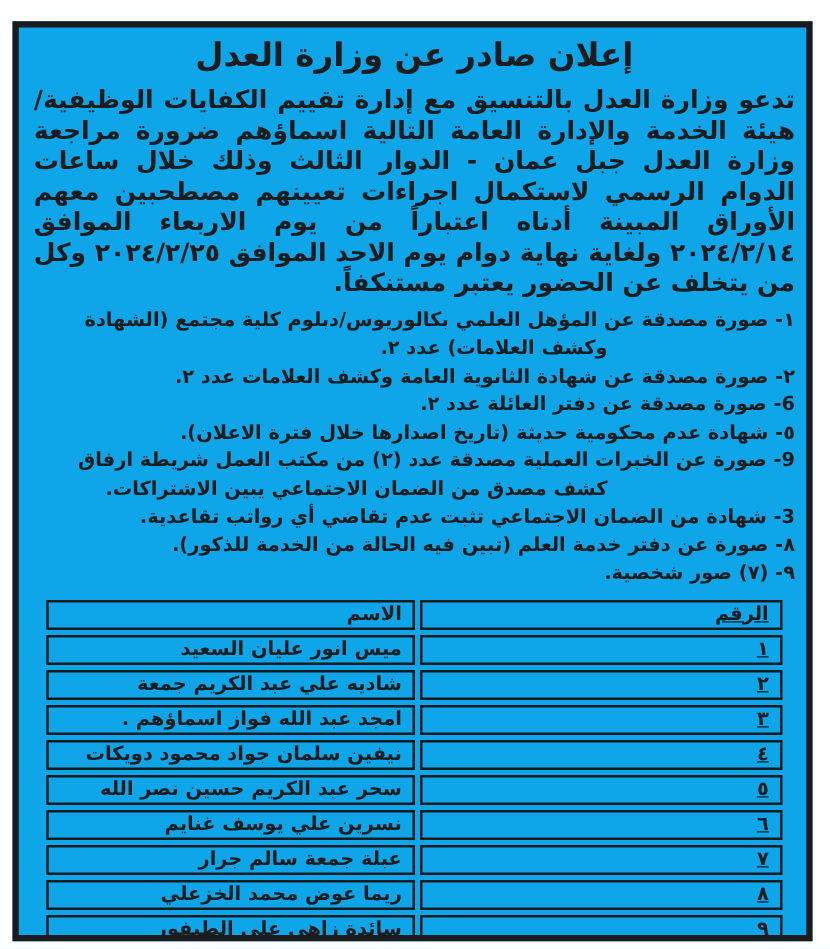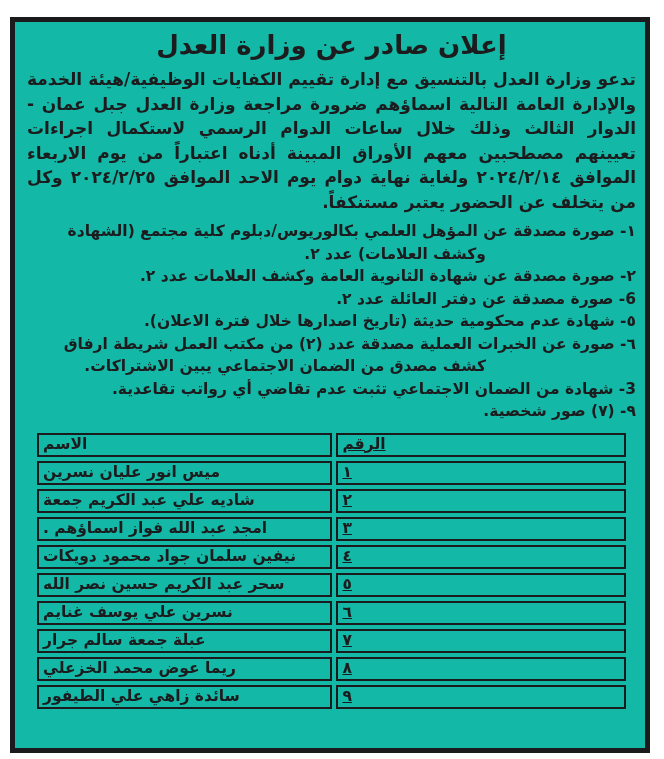--- a/index.html
+++ b/index.html
@@ -9,34 +9,34 @@
     font-family: "DejaVu Sans", sans-serif;
     font-weight: bold;
     color: #1c1c1e;
     direction: rtl;
   }
   .frame {
     position: absolute;
     left: 10px; top: 17px;
     width: 640px; height: 736px;
     border: 5px solid #1b1b1d;
-    background: #14b8a6;
+    background: #0ea5e9;
     overflow: hidden;
   }
   .content {
     padding: 4px 9px 0 12px;
   }
   .title {
     text-align: center;
     font-size: 26px;
     letter-spacing: 0px;
     margin: 4px 0 7px 0;
   }
   .intro {
-    font-size: 17px;
+    font-size: 20px;
     line-height: 24.5px;
     text-align: justify;
   }
   .req-list {
     list-style: none;
     margin-top: 6px;
     font-size: 15.5px;
     line-height: 22.5px;
   }
   .req-item {
@@ -47,21 +47,21 @@
     width: calc(100% - 12px);
     margin: 6px 6px 0 6px;
     border-collapse: separate;
     border-spacing: 4px;
     font-size: 15.5px;
   }
   .names-table th, .names-table td {
     border: 2px solid #1b1b1d;
     height: 23px;
     padding: 0 9px 2px 4px;
-    text-align: left;
+    text-align: right;
     vertical-align: middle;
     white-space: nowrap;
     overflow: hidden;
   }
   .num-col  { width: 49.5%; text-decoration: underline; }
   .name-col { width: 50.5%; }
 </style>
 </head>
 <body>
 
@@ -70,36 +70,37 @@
 
     <h1 class="title">إعلان صادر عن وزارة العدل</h1>
 
     <p class="intro">تدعو وزارة العدل بالتنسيق مع إدارة تقييم الكفايات الوظيفية/هيئة الخدمة والإدارة العامة التالية اسماؤهم ضرورة مراجعة وزارة العدل جبل عمان - الدوار الثالث وذلك خلال ساعات الدوام الرسمي لاستكمال اجراءات تعيينهم مصطحبين معهم الأوراق المبينة أدناه اعتباراً من يوم الاربعاء الموافق ٢٠٢٤/٢/١٤ ولغاية نهاية دوام يوم الاحد الموافق ٢٠٢٤/٢/٢٥ وكل من يتخلف عن الحضور يعتبر مستنكفاً.</p>
 
     <ol class="req-list">
         <li class="req-item">١- صورة مصدقة عن المؤهل العلمي بكالوريوس/دبلوم كلية مجتمع (الشهادة وكشف العلامات) عدد ٢.</li>
         <li class="req-item">٢- صورة مصدقة عن شهادة الثانوية العامة وكشف العلامات عدد ٢.</li>
         <li class="req-item">6- صورة مصدقة عن دفتر العائلة عدد ٢.</li>
         <li class="req-item">٥- شهادة عدم محكومية حديثة (تاريخ اصدارها خلال فترة الاعلان).</li>
-        <li class="req-item">٦- صورة عن الخبرات العملية مصدقة عدد (٢) من مكتب العمل شريطة ارفاق كشف مصدق من الضمان الاجتماعي يبين الاشتراكات.</li>
+        <li class="req-item">9- صورة عن الخبرات العملية مصدقة عدد (٢) من مكتب العمل شريطة ارفاق كشف مصدق من الضمان الاجتماعي يبين الاشتراكات.</li>
         <li class="req-item">3- شهادة من الضمان الاجتماعي تثبت عدم تقاضي أي رواتب تقاعدية.</li>
+        <li class="req-item">٨- صورة عن دفتر خدمة العلم (تبين فيه الحالة من الخدمة للذكور).</li>
         <li class="req-item">٩- (٧) صور شخصية.</li>
       </ol>
 
     <table class="names-table">
       <thead>
         <tr>
           <th class="num-col">الرقم</th>
           <th class="name-col">الاسم</th>
         </tr>
       </thead>
       <tbody>
           <tr>
             <td class="num-col">١</td>
-            <td class="name-col">ميس انور عليان نسرين</td>
+            <td class="name-col">ميس انور عليان السعيد</td>
           </tr>
           <tr>
             <td class="num-col">٢</td>
             <td class="name-col">شاديه علي عبد الكريم جمعة</td>
           </tr>
           <tr>
             <td class="num-col">٣</td>
             <td class="name-col">امجد عبد الله فواز اسماؤهم .</td>
           </tr>
           <tr>

